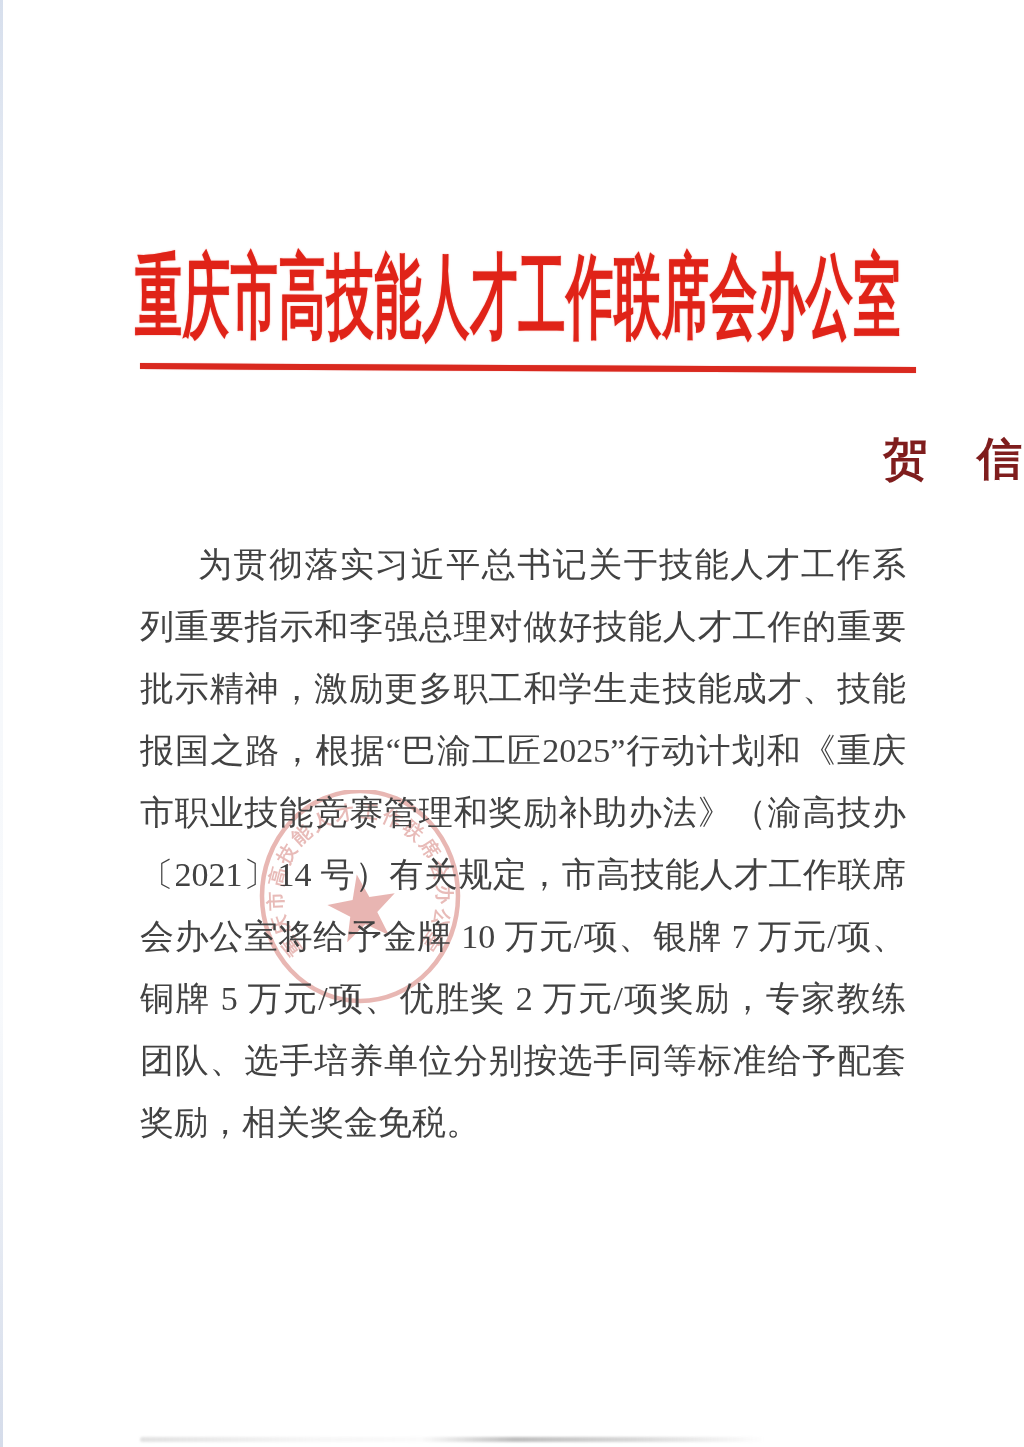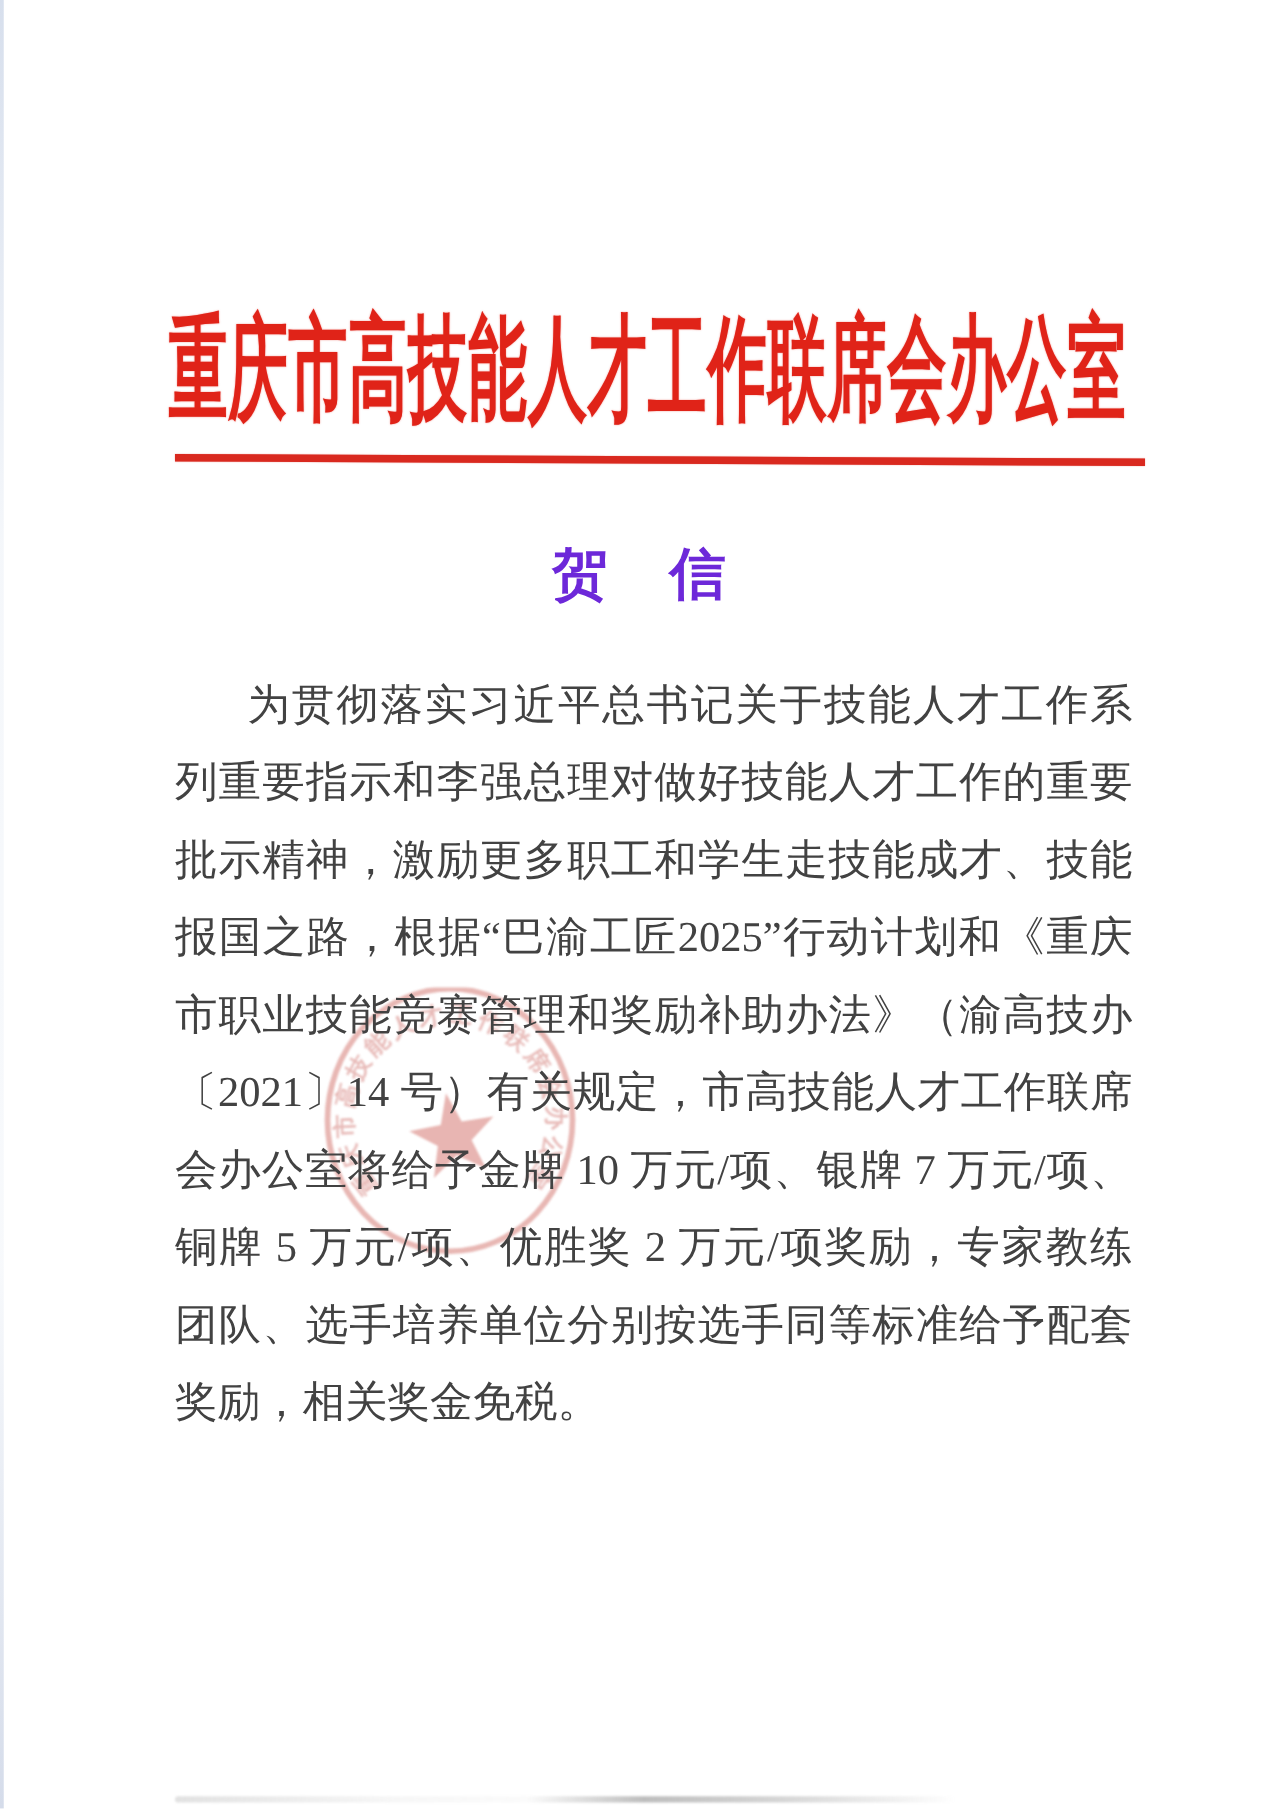--- a/index.html
+++ b/index.html
@@ -27,23 +27,23 @@
     text-shadow: 0 0 1px rgba(224,35,24,.55);
   }
   .letterhead-rule {
     position: absolute; left: 140px; top: 365px; width: 776px; height: 6px;
     background: #d9291f;
     transform: rotate(0.28deg);
     box-shadow: 0 0 1px rgba(217,41,31,.6);
   }
   .doc-title {
     position: absolute; left: 0; top: 433px; width: 100%;
-    text-align: center;
+    text-align: right;
     font-size: 45px; line-height: 52px; font-weight: 700;
-    color: #6d28d9;
+    color: #7f1d1d;
     letter-spacing: 2px;
   }
   .body-block {
     position: absolute; left: 140px; top: 534px; width: 766px;
     font-size: 34px; line-height: 62px;
     color: #424242;
     text-align: justify;
     text-justify: inter-ideograph;
   }
   .body-block p { margin: 0; padding: 0; }

